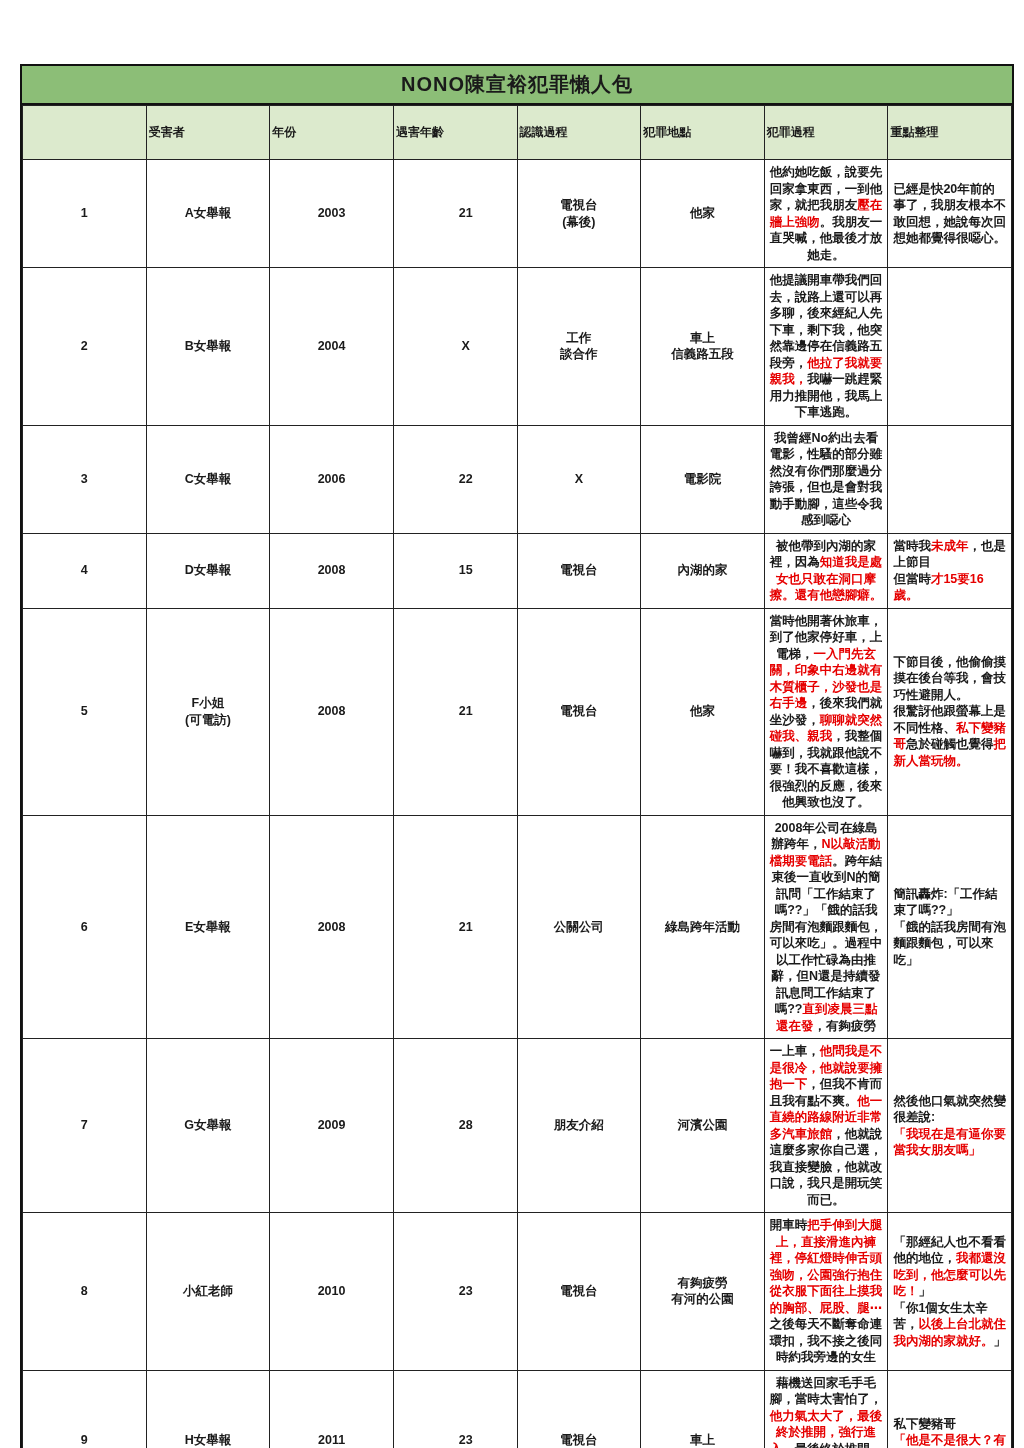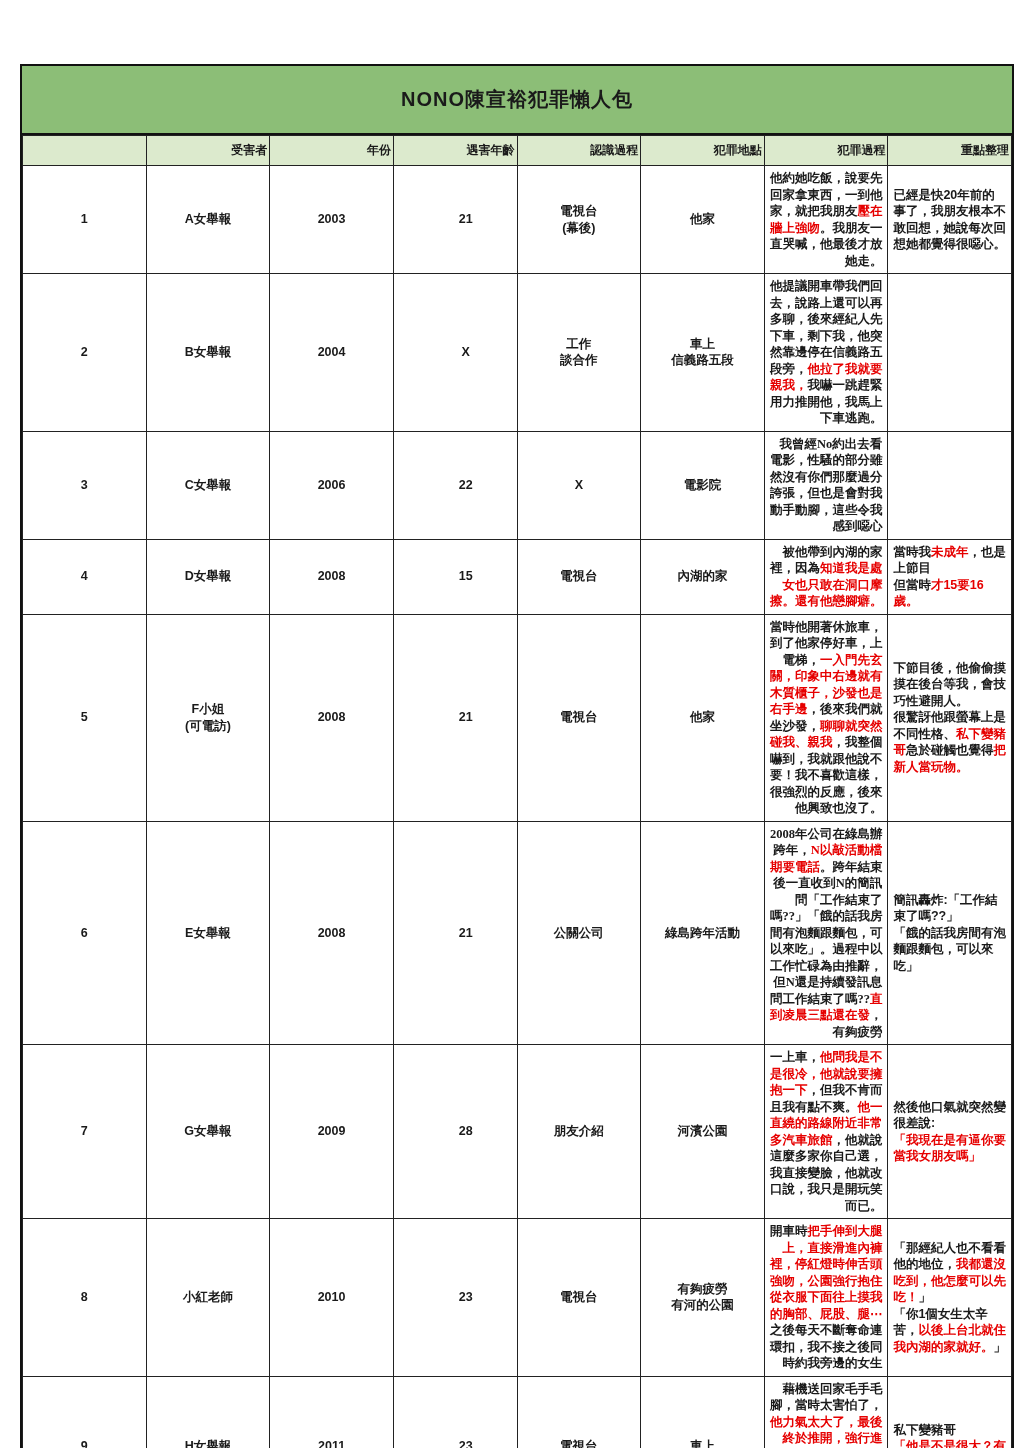--- a/index.html
+++ b/index.html
@@ -6,36 +6,36 @@
   body{
     width:1024px;min-height:1448px;box-sizing:border-box;
     padding:64px 14px 20px 20px;
     font-family:"Liberation Sans","DejaVu Sans",sans-serif;
     color:#1a1a1a;
   }
   .sheet{width:990px;border:2px solid #111;}
   .title-bar{
     background:#8cbe77;border-bottom:2px solid #111;
     text-align:center;font-size:20px;font-weight:700;
-    padding:20px 0;letter-spacing:1px;
+    padding:5px 0;letter-spacing:1px;
   }
   table{border-collapse:collapse;width:100%;table-layout:fixed;}
   th,td{border:1px solid #222;vertical-align:middle;}
   thead th{
     background:#dceacd;font-size:12px;font-weight:700;
-    padding:6px 2px;text-align:right;
+    padding:18px 2px;text-align:left;
   }
   td{font-size:12.5px;font-weight:700;line-height:1.32;padding:4px 5px;}
   .c-num{width:28px;text-align:center;padding:4px 1px;}
   .c-victim{width:62px;text-align:center;white-space:pre-wrap;padding:4px 16px;}
   .c-year{width:65px;text-align:center;white-space:pre-wrap;padding:4px 2px;}
   .c-age{width:57px;text-align:center;padding-left:26px;}
   .c-meet{width:60px;text-align:center;white-space:pre-wrap;padding:8px 2px;}
   .c-place{width:85px;text-align:center;white-space:pre-wrap;padding:0 2px;}
-  .c-process{width:383px;text-align:right;white-space:pre-wrap;font-family:Liberation Serif, serif;}
+  .c-process{width:383px;text-align:center;white-space:pre-wrap;}
   .c-points{width:250px;text-align:left;white-space:pre-wrap;}
   .red{color:#e60000;}
   tbody td{min-height:34px;}
 </style>
 </head>
 <body>
 
 <div class="sheet">
   <div class="title-bar">NONO陳宣裕犯罪懶人包</div>
   <table>

